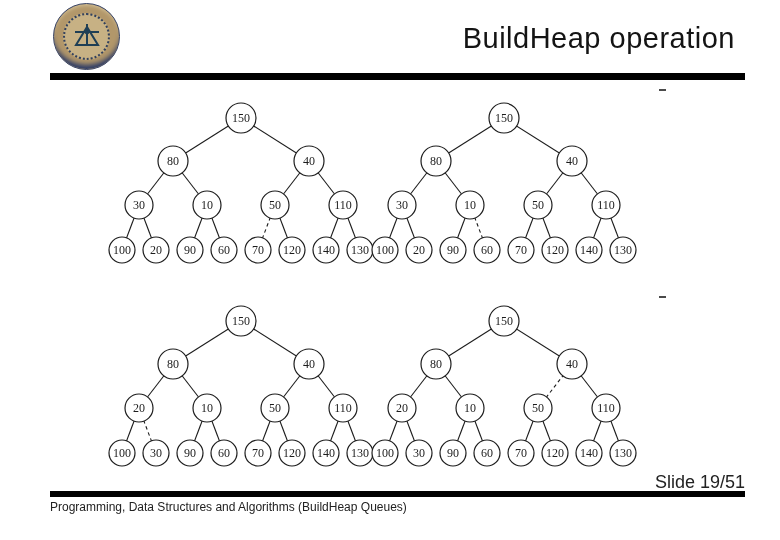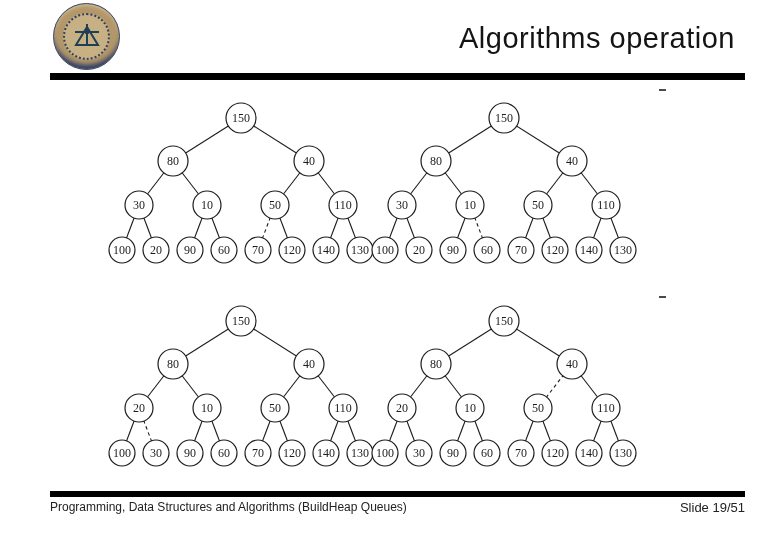--- a/index.html
+++ b/index.html
@@ -30,40 +30,40 @@
   #tree0{left:105px;top:101px;}
   #tree1{left:368px;top:101px;}
   #tree2{left:105px;top:304px;}
   #tree3{left:368px;top:304px;}
   .artifact{position:absolute;width:7px;height:2px;background:#4a4a4a;}
   
   .footer-left{
     position:absolute;left:50px;top:500px;font-size:12px;color:#222;white-space:nowrap;
   }
   .footer-right{
-    position:absolute;right:35px;top:500px;font-size:13px;color:#222;white-space:nowrap;
+    position:absolute;right:35px;top:472px;font-size:18px;color:#222;white-space:nowrap;
   }
 </style>
 </head>
 <body>
 
 <div class="logo">
   <div class="logo-inner">
     <svg width="36" height="36" viewBox="0 0 36 36">
       <g stroke="#1f3f55" stroke-width="2" fill="none">
         <path d="M18 8 L7 26 L29 26 Z"></path>
         <line x1="18" y1="5" x2="18" y2="26"></line>
         <line x1="6" y1="13" x2="30" y2="13"></line>
       </g>
       <circle cx="18" cy="13" r="2.4" fill="#1f3f55"></circle>
     </svg>
   </div>
 </div>
 
-<div class="page-title">Algorithms operation</div>
+<div class="page-title">BuildHeap operation</div>
 
 <div class="rule rule-top"></div>
 
 <div id="tree0" class="tree"><svg width="272" height="168" viewBox="0 0 272 168">
       <line x1="136" y1="17" x2="68" y2="60" stroke="#1c1c1c" stroke-width="1.1"></line>
       <line x1="136" y1="17" x2="204" y2="60" stroke="#1c1c1c" stroke-width="1.1"></line>
       <line x1="68" y1="60" x2="34" y2="104" stroke="#1c1c1c" stroke-width="1.1"></line>
       <line x1="68" y1="60" x2="102" y2="104" stroke="#1c1c1c" stroke-width="1.1"></line>
       <line x1="204" y1="60" x2="170" y2="104" stroke="#1c1c1c" stroke-width="1.1"></line>
       <line x1="204" y1="60" x2="238" y2="104" stroke="#1c1c1c" stroke-width="1.1"></line>

